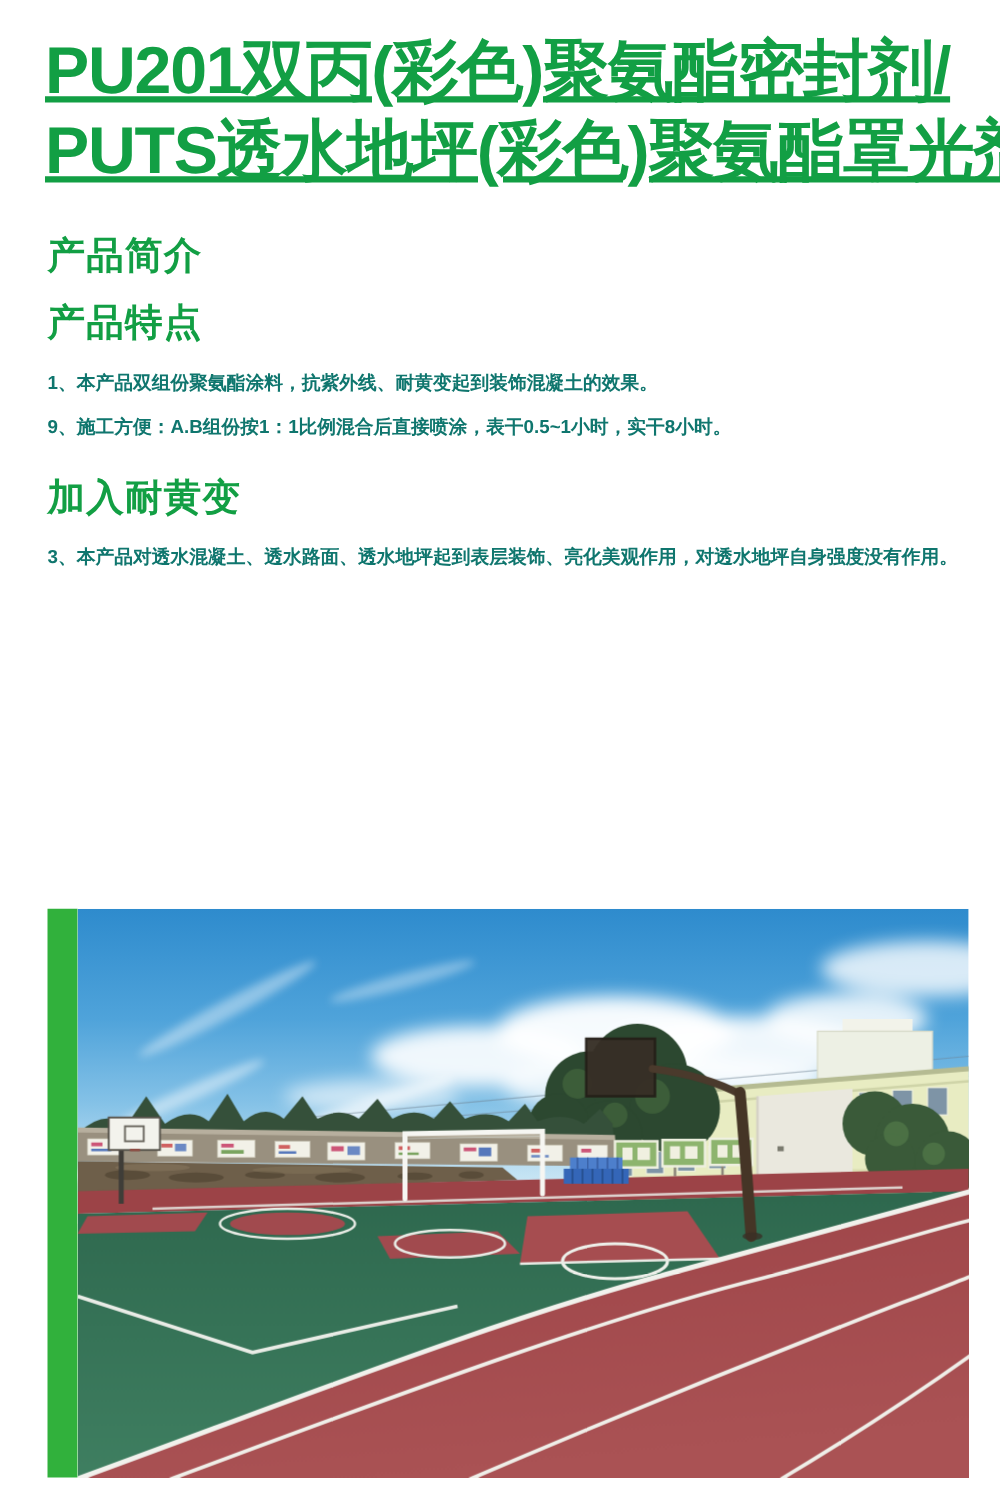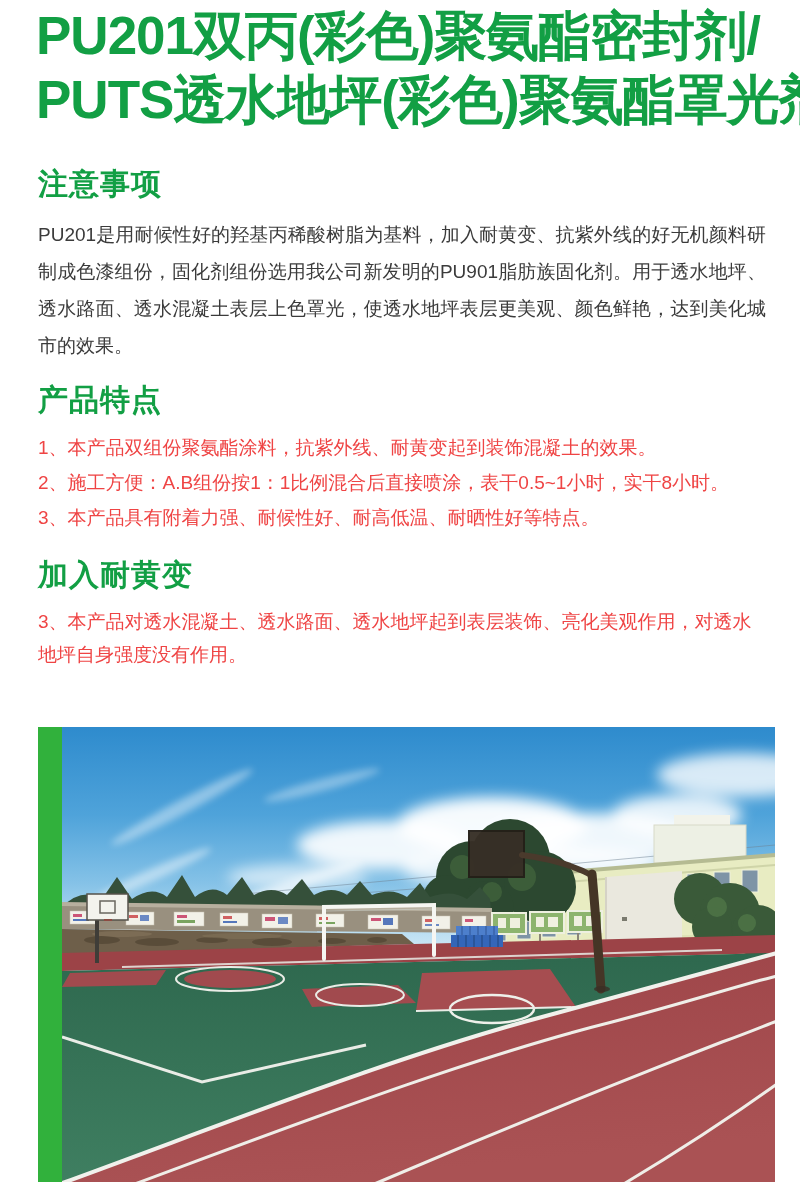--- a/index.html
+++ b/index.html
@@ -1,64 +1,62 @@
 <!DOCTYPE html>
 <html style="--accent-green: #129f44; --bar-green: #31b13c; --court-green: #336f54; --track-red: #a24a4d; --sky-blue: #2e8bcd;"><head>
 <meta charset="utf-8">
 <style>
   html,body { margin:0; padding:0; background:#ffffff; }
   .page {
     position:relative; width:800px; height:1197px; background:#ffffff;
     overflow:hidden; font-family:"Liberation Sans","DejaVu Sans",sans-serif;
   }
   .title {
-    margin:0; padding:4px 26px 0 36px;
+    margin:0; padding:25px 26px 0 36px;
     font-size:53px; line-height:64px; font-weight:700;
-    color:var(--accent-green,#129f44); letter-spacing:-1px;
+    color:var(--accent-green,#129f44); letter-spacing:-1px;text-decoration:underline;
   }
   .title span { display:block; white-space:nowrap; }
   .section-heading {
     margin:34px 0 0 38px; font-size:30px; line-height:36px; font-weight:700;
     color:var(--accent-green,#129f44); letter-spacing:1px;
   }
   .section-heading.tight { margin-top:18px; }
   .section-heading.notes { margin-top:22px; }
   .intro-text {
     margin:14px 34px 0 38px; font-size:19px; line-height:37px;
     color:#3b3b3b; text-align:justify;
   }
-  .feature-list, .notes-list { margin:12px 30px 0 38px; color:#ef4444; font-size:19px; }
+  .feature-list, .notes-list { margin:12px 30px 0 38px; color:#0f766e; font-size:15px;font-weight:bold; }
   .feature-list .item { line-height:35px; }
   .notes-list .item { line-height:33px; }
   .photo-row {
     position:absolute; top:727px; left:38px; width:737px; height:455px;
     display:flex;
   }
   .photo-bar { width:24px; height:100%; background:var(--bar-green,#31b13c); flex:0 0 24px; }
   .photo-frame { width:713px; height:455px; flex:0 0 713px; overflow:hidden; }
   .photo-frame svg { display:block; width:713px; height:455px; }
 </style>
 </head>
 <body>
 
 <div class="page">
 
   <h1 class="title">
     <span>PU201双丙(彩色)聚氨酯密封剂/</span>
     <span>PUTS透水地坪(彩色)聚氨酯罩光剂</span>
   </h1>
 
-  <h2 class="section-heading">注意事项</h2>
-  <p class="intro-text">PU201是用耐候性好的羟基丙稀酸树脂为基料，加入耐黄变、抗紫外线的好无机颜料研制成色漆组份，固化剂组份选用我公司新发明的PU901脂肪族固化剂。用于透水地坪、透水路面、透水混凝土表层上色罩光，使透水地坪表层更美观、颜色鲜艳，达到美化城市的效果。</p>
+  <h2 class="section-heading">产品简介</h2>
 
   <h2 class="section-heading tight">产品特点</h2>
   <div class="feature-list">
     <div class="item">1、本产品双组份聚氨酯涂料，抗紫外线、耐黄变起到装饰混凝土的效果。</div>
-    <div class="item">2、施工方便：A.B组份按1：1比例混合后直接喷涂，表干0.5~1小时，实干8小时。</div>
-    <div class="item">3、本产品具有附着力强、耐候性好、耐高低温、耐晒性好等特点。</div>
+    <div class="item">9、施工方便：A.B组份按1：1比例混合后直接喷涂，表干0.5~1小时，实干8小时。</div>
   </div>
 
   <h2 class="section-heading notes">加入耐黄变</h2>
   <div class="notes-list">
     <div class="item">3、本产品对透水混凝土、透水路面、透水地坪起到表层装饰、亮化美观作用，对透水地坪自身强度没有作用。</div>
   </div>
 
   <div class="photo-row">
     <div class="photo-bar"></div>
     <div class="photo-frame" role="img" aria-label="学校运动场照片：蓝天白云下的绿色球场与红色跑道，围墙海报、足球门、篮球架和教学楼">

